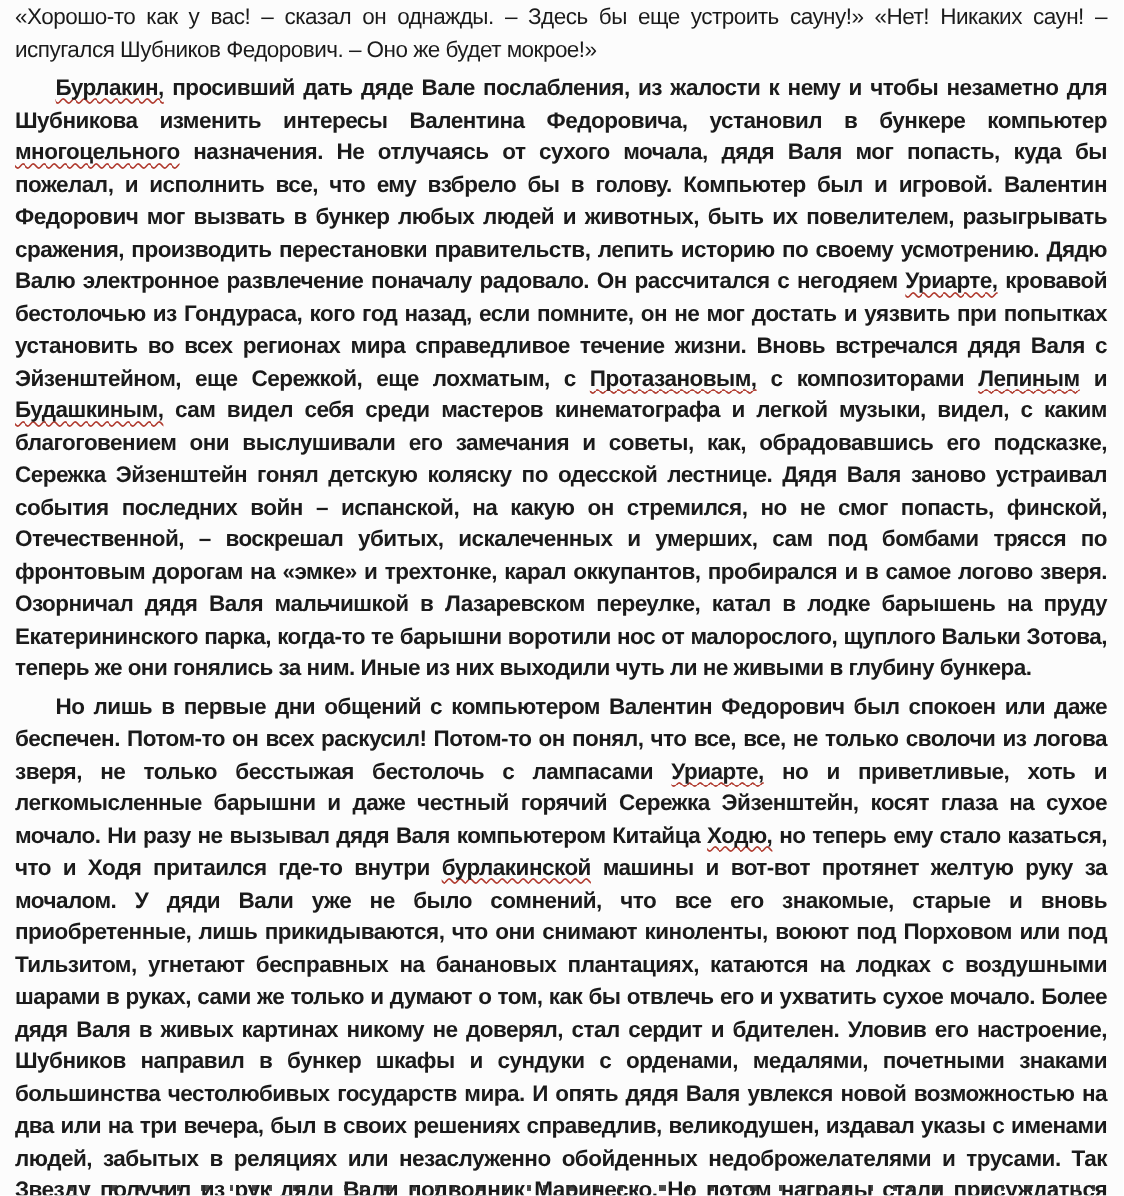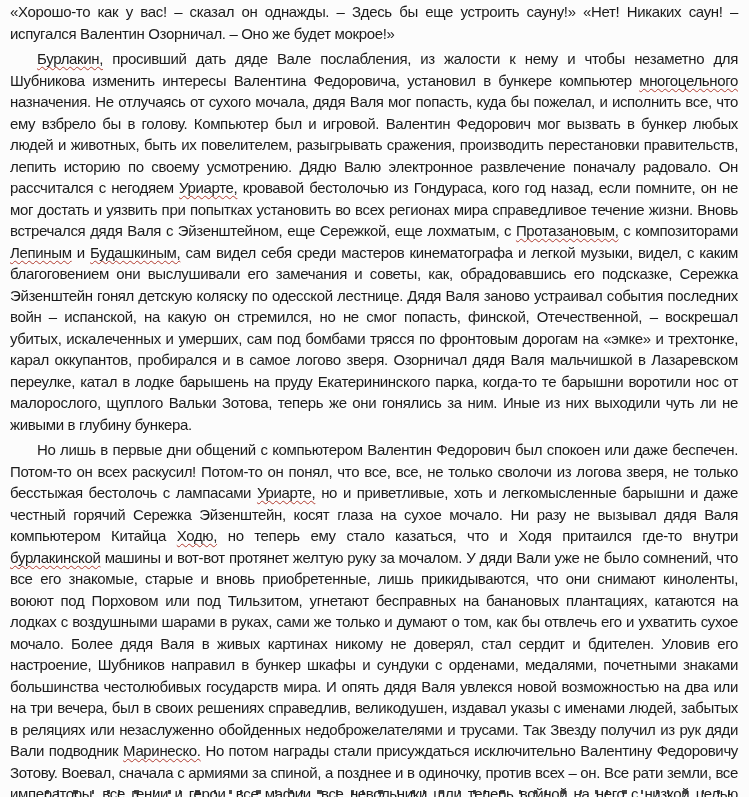--- a/index.html
+++ b/index.html
@@ -15,21 +15,21 @@
     color: #1b1b1b;
     letter-spacing: -0.35px;
   }
   .content {
     padding: 1px 11px 0 10px;
     text-align: justify;
     text-justify: inter-word;
   }
   p.para { margin: 0; }
   p.para + p.para { margin-top: 4px; }
-  p.para.indent { text-indent: 27px; }
+  p.para.indent { text-indent: 27px; font-weight: bold; }
   .misspelled {
     text-decoration-line: underline;
     text-decoration-style: wavy;
     text-decoration-color: var(--spell, #b03a2e);
     text-decoration-thickness: 1px;
     text-underline-offset: 2px;
     text-decoration-skip-ink: none;
   }
   
   .clipped-line {
@@ -44,18 +44,18 @@
       #2e2e2e 27px 32px, transparent 32px 46px,
       #2e2e2e 46px 48px, transparent 48px 61px);
     opacity: 0.85;
   }
 </style>
 </head>
 <body>
 
 <div class="page" style="background: rgb(252, 252, 252); color: rgb(27, 27, 27); --spell: #b03a2e;">
   <div class="content">
-      <p class="para"><span>«Хорошо-то как у вас! – сказал он однажды. – Здесь бы еще устроить сауну!» «Нет! Никаких саун! – испугался Валентин Озорничал. – Оно же будет мокрое!»</span></p>
+      <p class="para"><span>«Хорошо-то как у вас! – сказал он однажды. – Здесь бы еще устроить сауну!» «Нет! Никаких саун! – испугался Шубников Федорович. – Оно же будет мокрое!»</span></p>
       <p class="para indent"><span class="misspelled">Бурлакин,</span><span> просивший дать дяде Вале послабления, из жалости к нему и чтобы незаметно для Шубникова изменить интересы Валентина Федоровича, установил в бункере компьютер </span><span class="misspelled">многоцельного</span><span> назначения. Не отлучаясь от сухого мочала, дядя Валя мог попасть, куда бы пожелал, и исполнить все, что ему взбрело бы в голову. Компьютер был и игровой. Валентин Федорович мог вызвать в бункер любых людей и животных, быть их повелителем, разыгрывать сражения, производить перестановки правительств, лепить историю по своему усмотрению. Дядю Валю электронное развлечение поначалу радовало. Он рассчитался с негодяем </span><span class="misspelled">Уриарте,</span><span> кровавой бестолочью из Гондураса, кого год назад, если помните, он не мог достать и уязвить при попытках установить во всех регионах мира справедливое течение жизни. Вновь встречался дядя Валя с Эйзенштейном, еще Сережкой, еще лохматым, с </span><span class="misspelled">Протазановым,</span><span> с композиторами </span><span class="misspelled">Лепиным</span><span> и </span><span class="misspelled">Будашкиным,</span><span> сам видел себя среди мастеров кинематографа и легкой музыки, видел, с каким благоговением они выслушивали его замечания и советы, как, обрадовавшись его подсказке, Сережка Эйзенштейн гонял детскую коляску по одесской лестнице. Дядя Валя заново устраивал события последних войн – испанской, на какую он стремился, но не смог попасть, финской, Отечественной, – воскрешал убитых, искалеченных и умерших, сам под бомбами трясся по фронтовым дорогам на «эмке» и трехтонке, карал оккупантов, пробирался и в самое логово зверя. Озорничал дядя Валя мальчишкой в Лазаревском переулке, катал в лодке барышень на пруду Екатерининского парка, когда-то те барышни воротили нос от малорослого, щуплого Вальки Зотова, теперь же они гонялись за ним. Иные из них выходили чуть ли не живыми в глубину бункера.</span></p>
       <p class="para indent"><span>Но лишь в первые дни общений с компьютером Валентин Федорович был спокоен или даже беспечен. Потом-то он всех раскусил! Потом-то он понял, что все, все, не только сволочи из логова зверя, не только бесстыжая бестолочь с лампасами </span><span class="misspelled">Уриарте,</span><span> но и приветливые, хоть и легкомысленные барышни и даже честный горячий Сережка Эйзенштейн, косят глаза на сухое мочало. Ни разу не вызывал дядя Валя компьютером Китайца </span><span class="misspelled">Ходю,</span><span> но теперь ему стало казаться, что и Ходя притаился где-то внутри </span><span class="misspelled">бурлакинской</span><span> машины и вот-вот протянет желтую руку за мочалом. У дяди Вали уже не было сомнений, что все его знакомые, старые и вновь приобретенные, лишь прикидываются, что они снимают киноленты, воюют под Порховом или под Тильзитом, угнетают бесправных на банановых плантациях, катаются на лодках с воздушными шарами в руках, сами же только и думают о том, как бы отвлечь его и ухватить сухое мочало. Более дядя Валя в живых картинах никому не доверял, стал сердит и бдителен. Уловив его настроение, Шубников направил в бункер шкафы и сундуки с орденами, медалями, почетными знаками большинства честолюбивых государств мира. И опять дядя Валя увлекся новой возможностью на два или на три вечера, был в своих решениях справедлив, великодушен, издавал указы с именами людей, забытых в реляциях или незаслуженно обойденных недоброжелателями и трусами. Так Звезду получил из рук дяди Вали подводник </span><span class="misspelled">Маринеско.</span><span> Но потом награды стали присуждаться исключительно Валентину Федоровичу Зотову. Воевал, сначала с армиями за спиной, а позднее и в одиночку, против всех – он. Все рати земли, все императоры, все гении и герои, все мафии, все невольники шли теперь войной на него с низкой целью отнять сухое мочало. Они проигрывали сражения, погибали, попадали в чумные лагеря, но все равно шли. Двумя шкафами орденов были отмечены Валентином Федоровичем собственные удачи в оборонительных войнах и упреждающих ударах. Достойных орденов не хватало для оценки сокрушительных побоищ. Разгром армий Александра Македонского, коварно решившего подойти к Останкину со стороны Петрозаводска, дяде Вале пришлось отметить всего лишь попавшим под руку то ли либерийским, то ли сенегальским орденом Зеленой Ящерицы. Были пошиты дяде Вале специальные френчи, кителя, сюртуки для ношения наград. А враги все лезли. Обнаглели и понеслись на звездных кораблях инопланетяне, прослышавшие о сухом мочале. Валентин Федорович страдал, становился все злее и однажды не выдержал, схватил лом и стал сокрушать им </span></p>
     </div>
   <div class="clipped-line"></div>
 </div>
 
 </body></html>

